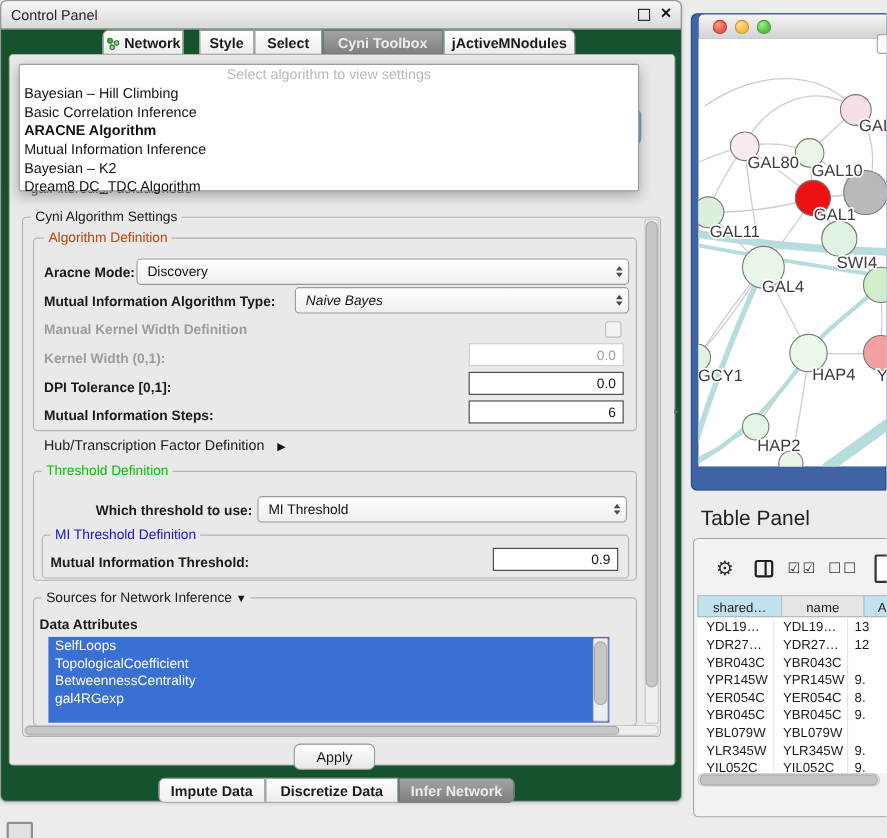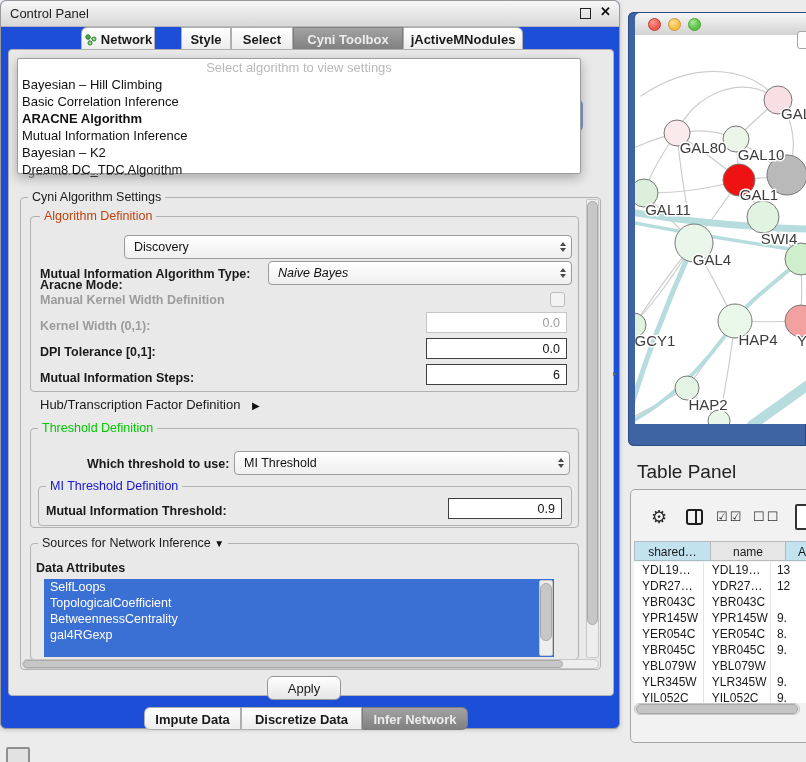--- a/index.html
+++ b/index.html
@@ -1,20 +1,20 @@
 <!DOCTYPE html>
 <html><head>
 <meta charset="utf-8">
 <style>
   html,body{margin:0;padding:0;}
   #screen{position:relative;width:806px;height:762px;background:#ececec;overflow:hidden;
           font-family:"Liberation Sans",sans-serif;color:#1a1a1a;}
   .abs{position:absolute;}
   
-  .win{position:absolute;background:#1d4ed8;border:1px solid #9a9a9a;border-radius:6px;
+  .win{position:absolute;background:#14532d;border:1px solid #9a9a9a;border-radius:6px;
        box-shadow:0 1px 4px rgba(0,0,0,.18);}
   .titlebar{position:absolute;left:0;top:0;right:0;height:25px;border-radius:5px 5px 0 0;
             background:linear-gradient(#f7f7f7,#d8d8d8);border-bottom:1px solid #b5b5b5;}
   .titletext{position:absolute;left:9px;top:5px;font-size:13px;color:#222;}
   .wbtn-restore{position:absolute;width:9px;height:9px;border:1.5px solid #222;top:7px;}
   .wbtn-close{position:absolute;top:3px;font-size:13px;font-weight:bold;color:#111;}
   
   .tab{position:absolute;height:23px;line-height:23px;text-align:center;font-size:13px;font-weight:bold;
        background:linear-gradient(#ffffff,#ededed);border:1px solid #aeaeae;box-sizing:border-box;}
   .tab.first{border-radius:6px 0 0 0;}
@@ -83,21 +83,21 @@
 
   <div class="abs" style="left:0;top:0;width:10px;height:6px;background:#f6f6f6;border-right:1px solid #cfcfcf;border-bottom:1px solid #cfcfcf;"></div>
 
   <div class="win" style="left:0;top:8;width:618px;height:727px;">
     <div class="titlebar">
       <div class="titletext">Control Panel</div>
       <div class="wbtn-restore" style="right:28px;"></div>
       <div class="wbtn-close" style="right:8px;">✕</div>
     </div>
 
-    <div class="tab first" style="left:80px;top:26px;width:74px;">
+    <div class="tab first" style="left:92px;top:26px;width:74px;">
       <span class="ticon">
         <svg width="13" height="13">
             <line x1="4" y1="4" x2="10" y2="6" stroke="#9a9a9a"></line>
             <line x1="4" y1="4" x2="6" y2="10" stroke="#9a9a9a"></line>
             <circle cx="4" cy="4" r="2.2" fill="#48b048" stroke="#2c7a2c"></circle>
             <circle cx="10" cy="6" r="2" fill="#8adf8a" stroke="#2c7a2c"></circle>
             <circle cx="6" cy="10" r="2" fill="#8adf8a" stroke="#2c7a2c"></circle>
           </svg>
       </span><span>Network</span>
     </div>
@@ -128,21 +128,21 @@
 
   <div class="grp" style="left:20px;top:197px;width:581px;height:473px;"></div>
   <div class="grp-title" style="left:28px;top:191px;">Cyni Algorithm Settings</div>
 
   <div class="sb-track" style="left:586px;top:199px;width:13px;height:459px;border-radius:2px;"></div>
   <div class="sb-thumb" style="left:587px;top:201px;width:11px;height:424px;"></div>
 
   <div class="grp" style="left:30px;top:216px;width:549px;height:176px;"></div>
   <div class="grp-title" style="left:40px;top:210px;color:#c2410c;">Algorithm Definition</div>
 
-  <div class="lbl b" style="left:40px;top:241px;margin-top:37px;">Aracne Mode:</div>
+  <div class="lbl b" style="left:40px;top:241px;">Aracne Mode:</div>
   <div class="combo" style="left:124px;top:235px;width:448px;height:24px;">
     <span>Discovery</span>
     <span class="arr">
         <i class="up"></i>
         <i class="dn"></i>
       </span>
   </div>
 
   <div class="lbl b" style="left:40px;top:267px;">Mutual Information Algorithm Type:</div>
   <div class="combo" style="left:268px;top:261px;width:304px;height:24px;font-style:italic;">

